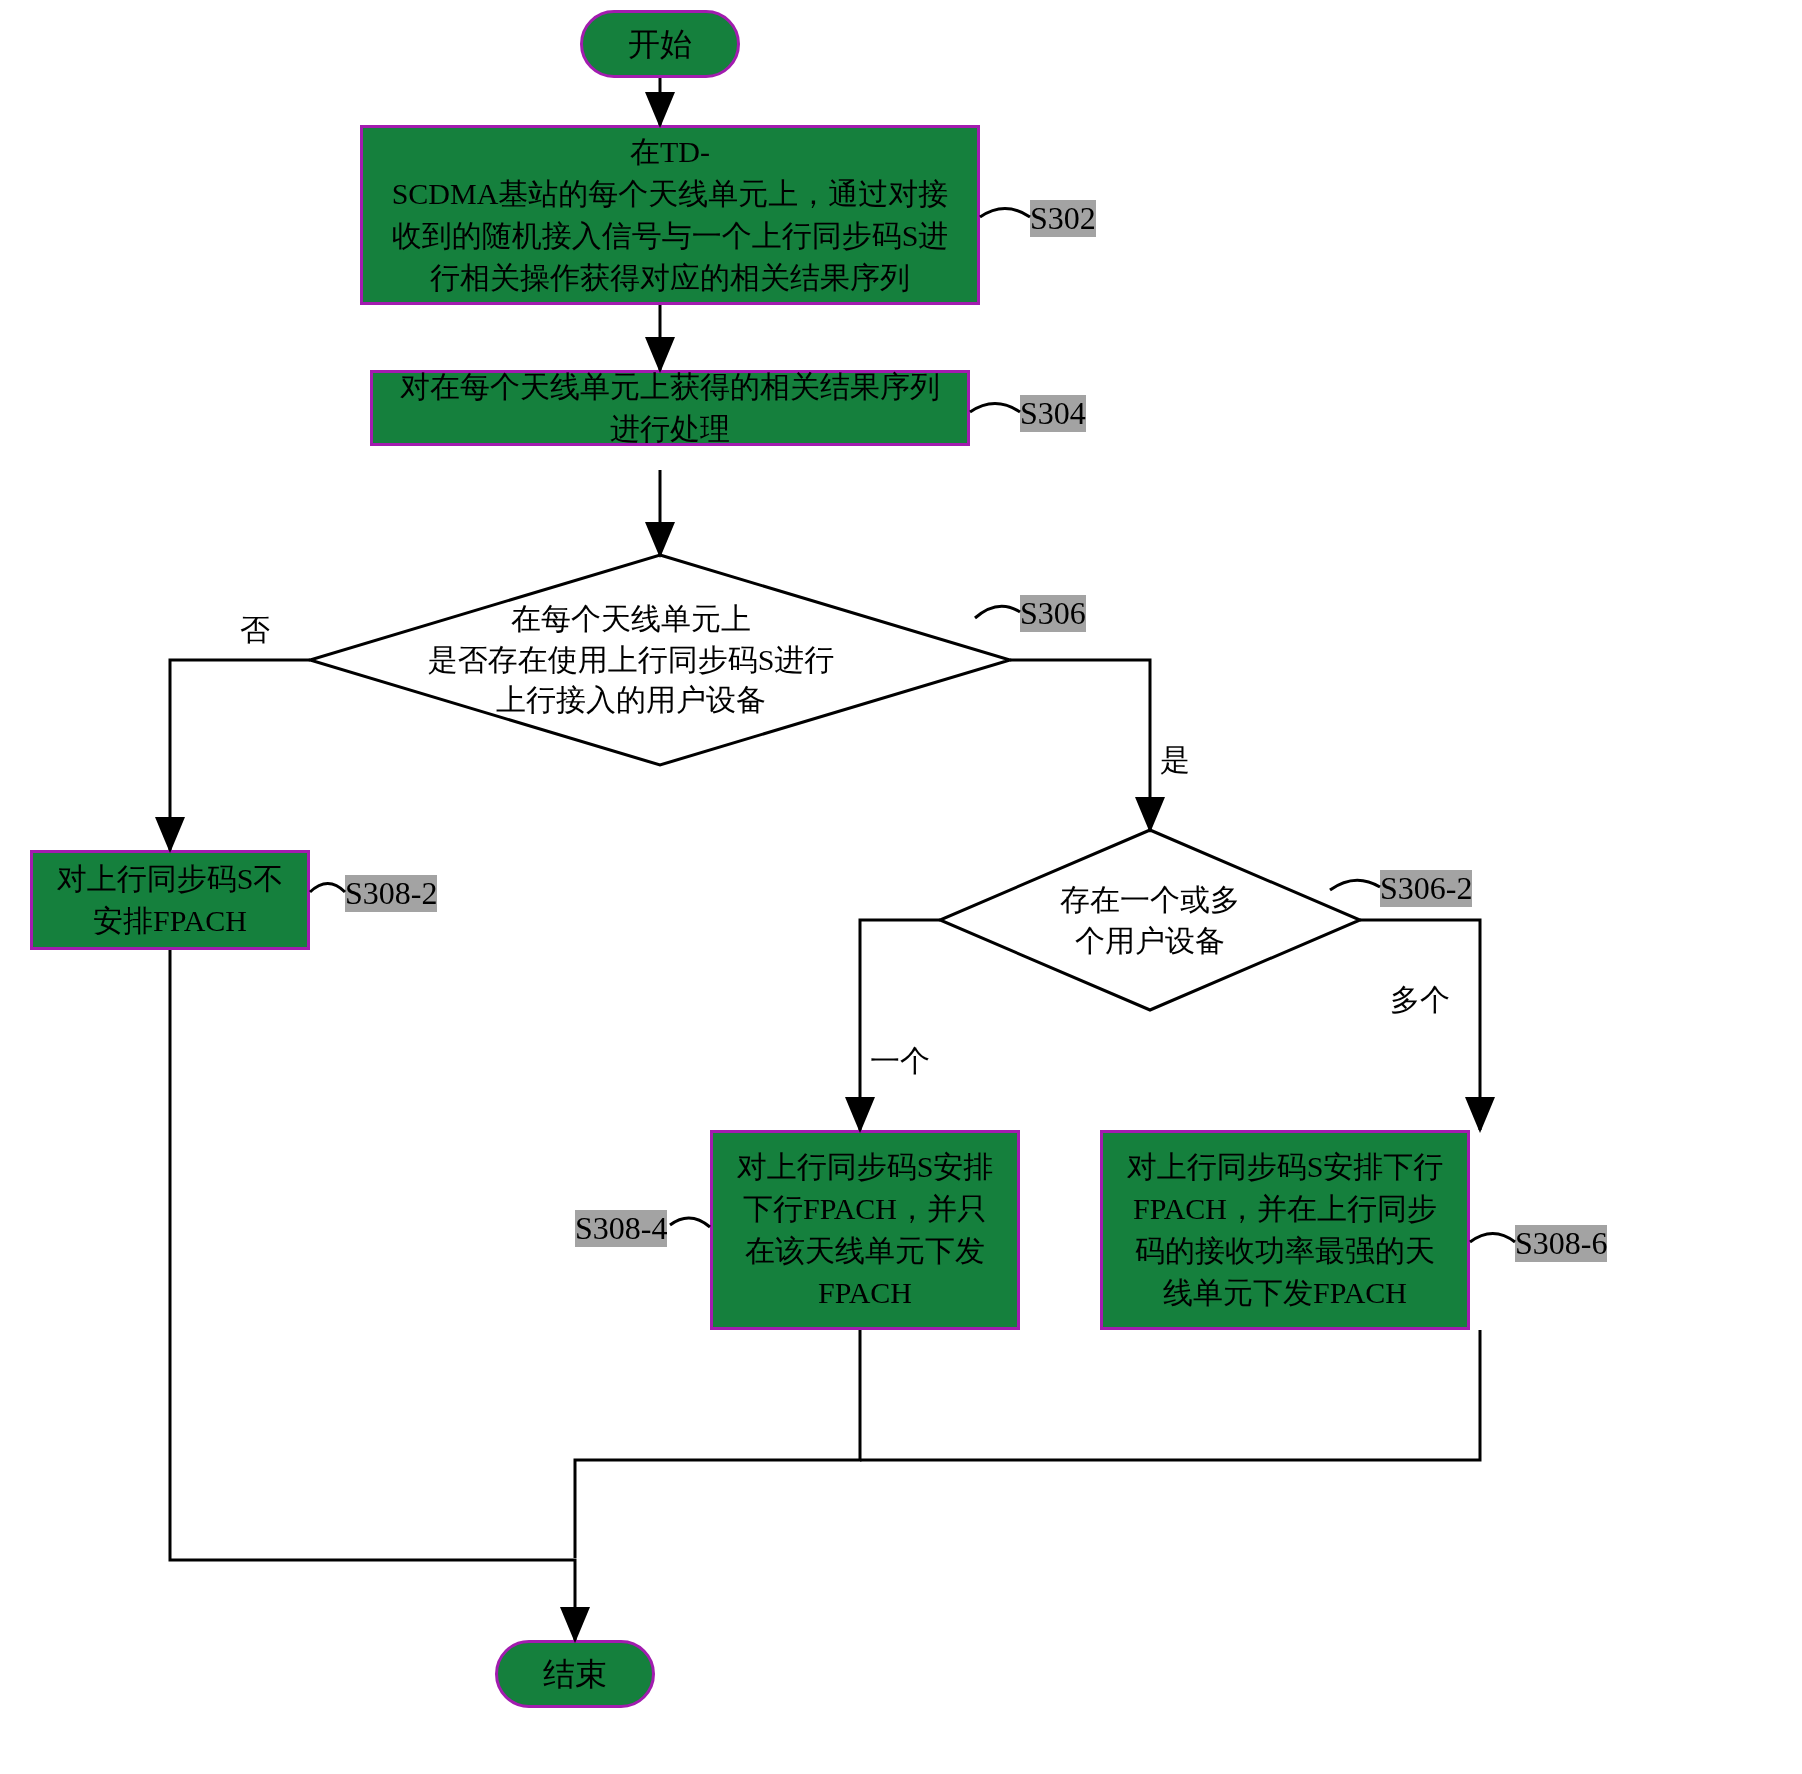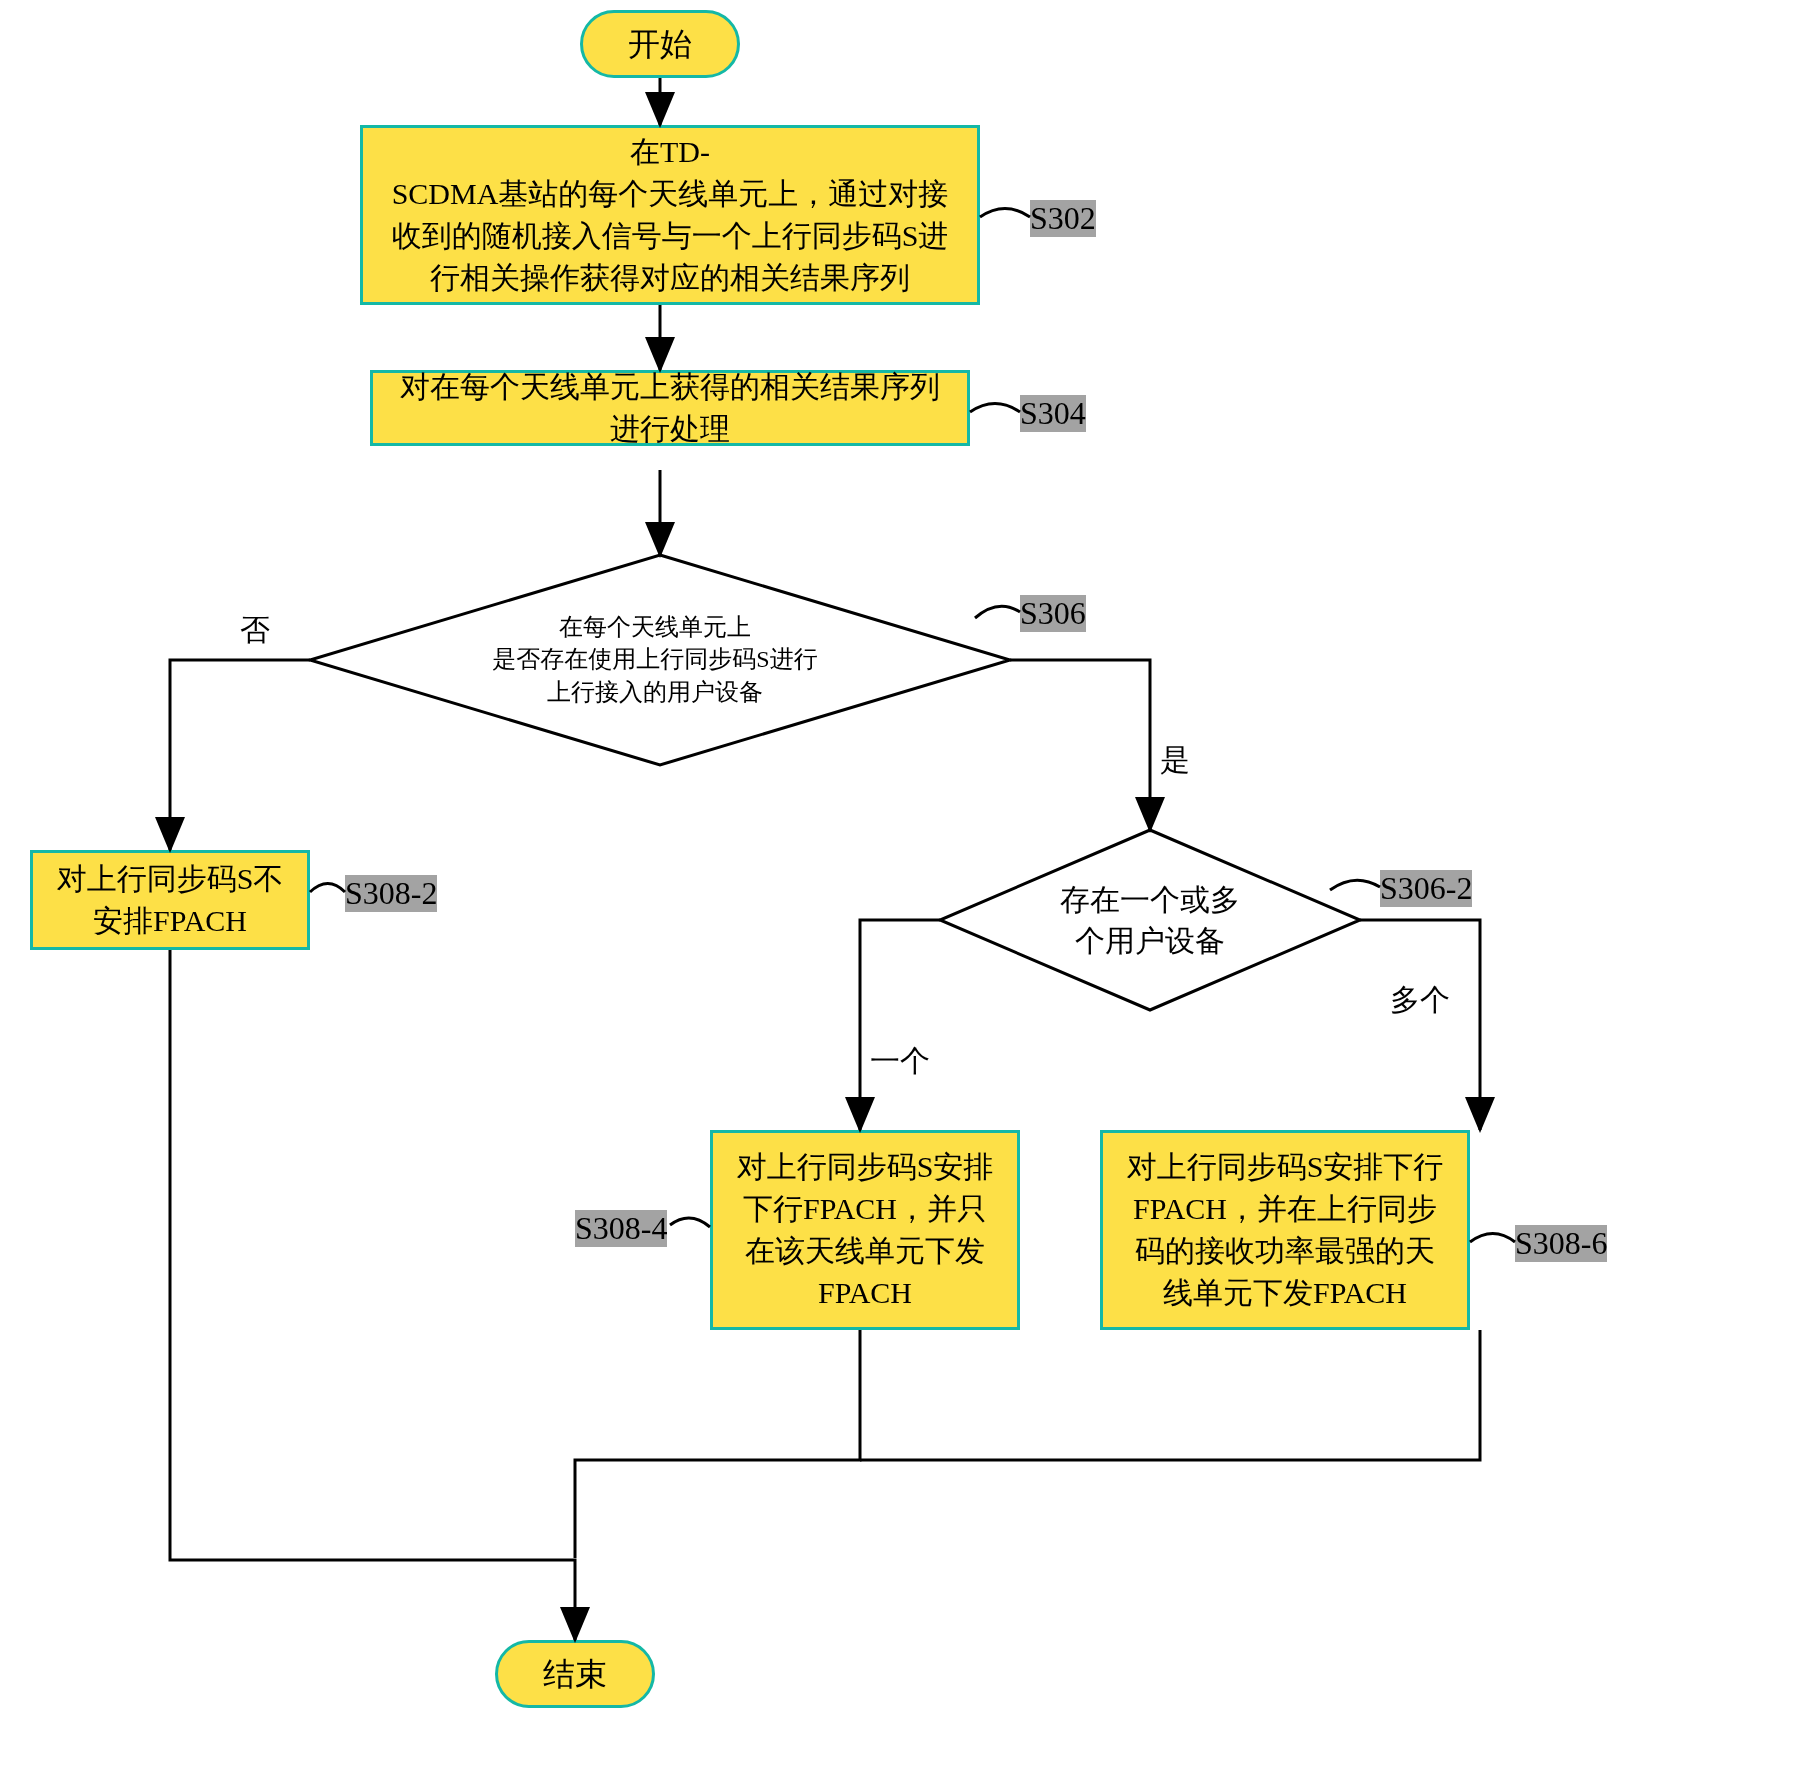--- a/index.html
+++ b/index.html
@@ -7,22 +7,22 @@
     margin: 0;
     padding: 0;
     background: #fff;
     font-family: "SimSun", "宋体", serif;
     width: 1802px;
     height: 1774px;
     position: relative;
   }
   .node {
     position: absolute;
-    border: 3px solid #14b8a6;
-    background: #fde047;
+    border: 3px solid #a21caf;
+    background: #15803d;
     display: flex;
     align-items: center;
     justify-content: center;
     text-align: center;
     font-size: 30px;
     line-height: 1.4;
     padding: 8px 12px;
   }
   .terminator {
     border-radius: 999px;
@@ -78,21 +78,21 @@
   <div>
     <div>对在每个天线单元上获得的相关结果序列</div>
     <div>进行处理</div>
   </div>
 </div>
 <div class="label" style="left:1020px; top:395px;">S304</div>
 
 <svg class="arrows" style="z-index:0;">
   <polygon points="660,555 1010,660 660,765 310,660" fill="#fff" stroke="#000" stroke-width="3"></polygon>
 </svg>
-<div class="diamond-text" style="position:absolute; left:655px; top:660px; transform:translate(-50%,-50%); width:520px; text-align:center; font-size:24px; line-height:1.35;">
+<div class="diamond-text" style="position:absolute; left:631px; top:660px; transform:translate(-50%,-50%); width:520px; text-align:center; font-size:30px; line-height:1.35;">
   <div>在每个天线单元上</div>
   <div>是否存在使用上行同步码S进行</div>
   <div>上行接入的用户设备</div>
 </div>
 <div class="label" style="left:1020px; top:595px;">S306</div>
 
 <svg class="arrows" style="z-index:0;">
   <polygon points="1150,830 1360,920 1150,1010 940,920" fill="#fff" stroke="#000" stroke-width="3"></polygon>
 </svg>
 <div class="diamond-text" style="position:absolute; left:1150px; top:920px; transform:translate(-50%,-50%); width:260px; text-align:center; font-size:30px; line-height:1.35;">

